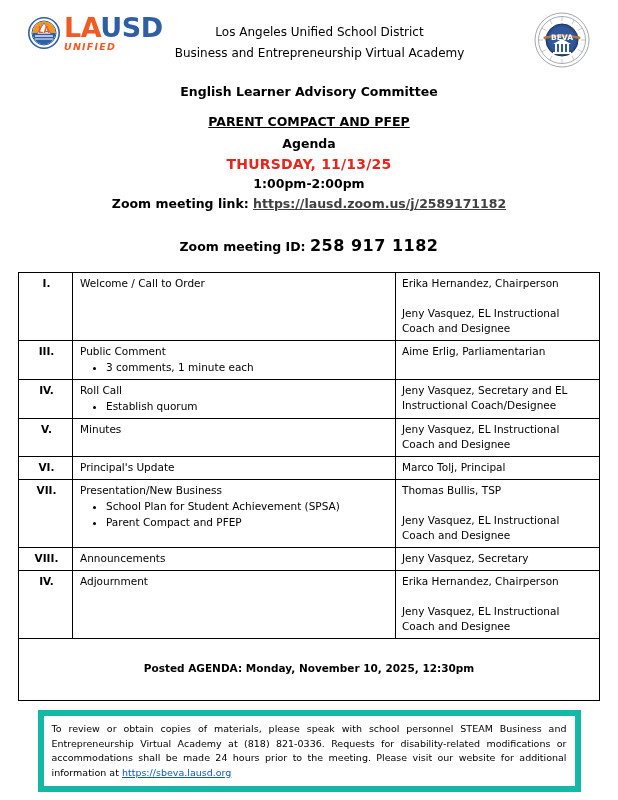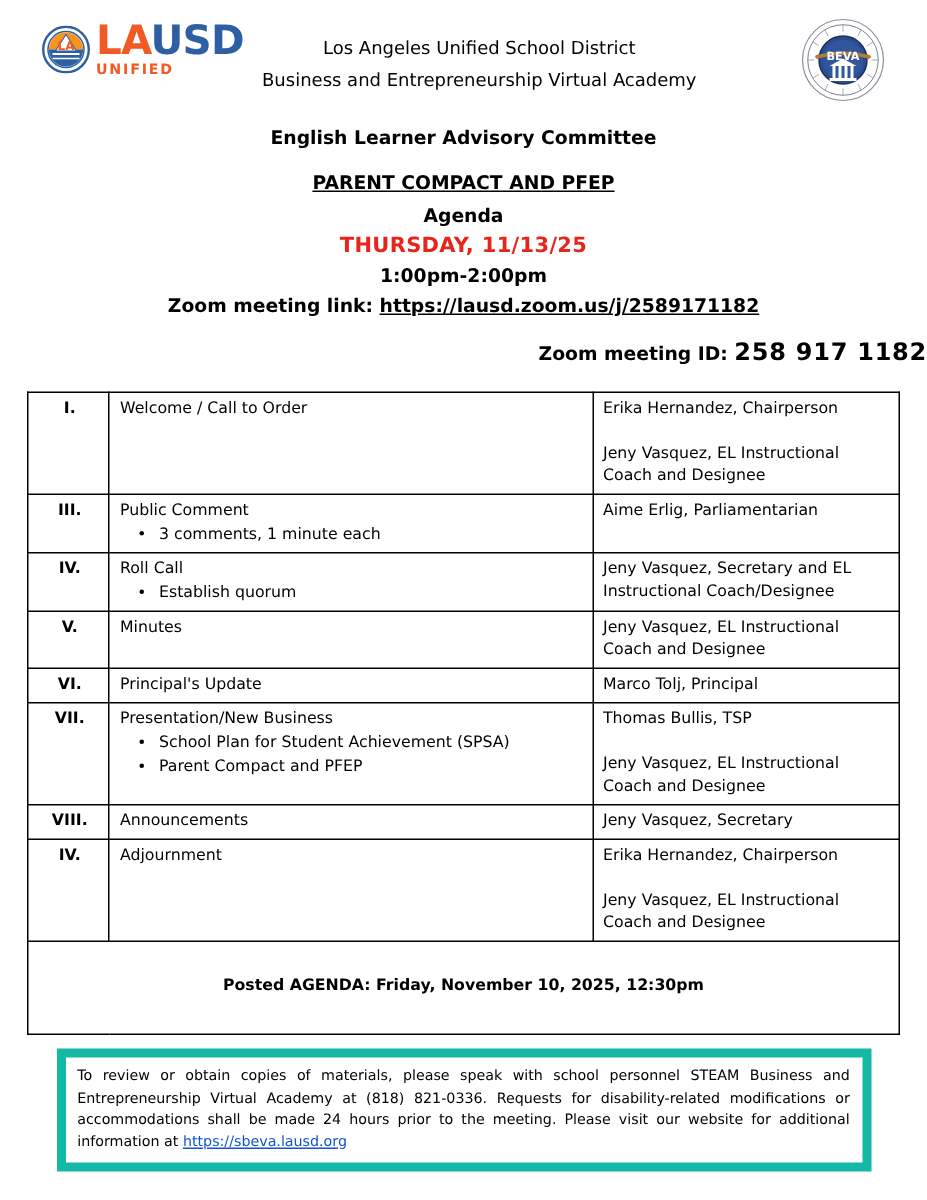--- a/index.html
+++ b/index.html
@@ -49,20 +49,21 @@
   }
   .wm-l { color: #F15A24; }
   .wm-u { color: #2E5FA3; }
   .logo-lausd .wm-sub {
     font-size: 9.5px;
     font-weight: bold;
     color: #F15A24;
     letter-spacing: 1.2px;
     margin-top: 1px;
     font-family: "DejaVu Sans", sans-serif;
+    font-style: italic;
   }
 
   .logo-beva {
     position: absolute;
     right: 28px;
     top: 12px;
     width: 56px;
     height: 56px;
   }
 
@@ -118,29 +119,28 @@
     margin-top: 4px;
     font-family: "DejaVu Sans", sans-serif;
   }
   .ag-link-row {
     font-size: 12.5px;
     font-weight: bold;
     margin-top: 5px;
     font-family: "DejaVu Sans", sans-serif;
   }
   .ag-link {
-    color: #000000;
+    color: #404040;
     font-weight: bold;
   }
   .ag-id-row {
     font-size: 12.5px;
     font-weight: bold;
-    margin-top: 14px;
-    font-family: "DejaVu Sans", sans-serif;
-    text-align: right;
+    margin-top: 25px;
+    font-family: "DejaVu Sans", sans-serif;
   }
   .ag-id-num {
     font-size: 16px;
     font-weight: bold;
     letter-spacing: 0.5px;
   }
 
   
   .agenda-table {
     width: 543px;
@@ -379,20 +379,20 @@
           <div class="item-title">Adjournment</div>
         </td>
         <td class="col-who">
           <span class="who-line">Erika Hernandez, Chairperson</span>
           <span class="who-gap"></span>
           <span class="who-line">Jeny Vasquez, EL Instructional</span>
           <span class="who-line">Coach and Designee</span>
         </td>
       </tr>
       <tr>
-        <td class="posted-cell" colspan="3">Posted AGENDA: Friday, November 10,  2025, 12:30pm</td>
+        <td class="posted-cell" colspan="3">Posted AGENDA: Monday, November 10,  2025, 12:30pm</td>
       </tr>
     </tbody>
 </table>
 
 <div class="footer-box">
   <span>To review or obtain copies of materials, please speak with school personnel STEAM Business and Entrepreneurship Virtual Academy at (818) 821-0336. Requests for disability-related modifications or accommodations shall be made 24 hours prior to the meeting. Please visit our website for additional information at </span><a class="footer-link" href="#">https://sbeva.lausd.org</a>
 </div>
 
 </body></html>

